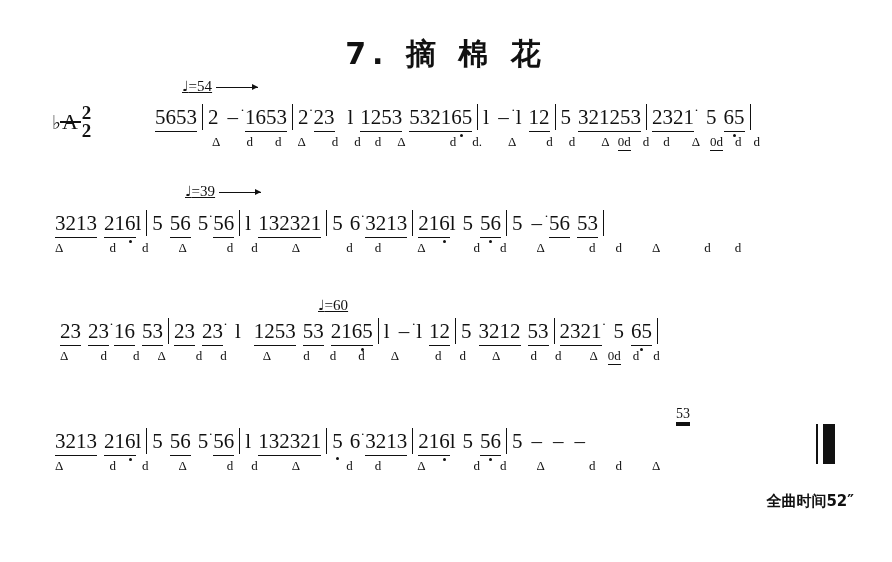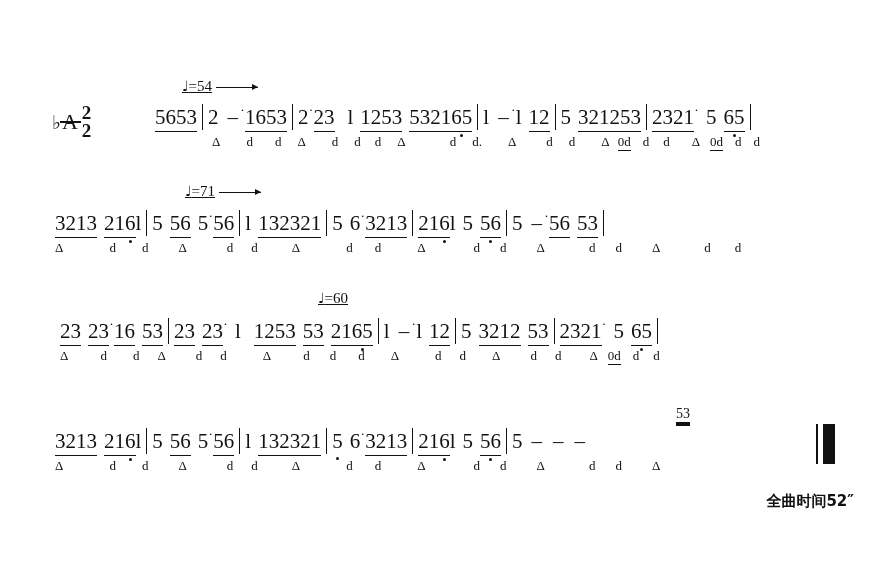--- a/index.html
+++ b/index.html
@@ -198,20 +198,21 @@
     font-weight: bold;
     font-family: "DejaVu Sans", sans-serif;
     white-space: nowrap;
   }
 </style>
 </head>
 <body>
 
 <div class="sheet">
 
+  <div class="title">7. 摘 棉 花</div>
 
   <div class="tempo" style="left:182px; top:78px;">
     <span class="note">♩</span><span>=54</span><span class="arrow"></span>
   </div>
 
   <div class="keysig">
     <span class="flat">♭</span>
       <span class="letter">A</span>
     <span class="meter">
       <span class="num">2</span>
@@ -222,36 +223,36 @@
   <div class="row" style="top:104px;">
     <div class="notes" style="left:155px;">
       <span class="tok u1">5653</span><span class="bar"></span><span class="tok">2</span><span class="sp"></span><span class="dash">–</span><span class="apos">˙</span><span class="tok u1">16</span><span class="tok u1">53</span><span class="bar"></span><span class="tok">2</span><span class="apos">˙</span><span class="tok u1">23</span><span class="spw"></span><span class="tok">l</span><span class="sp"></span><span class="tok u1">12</span><span class="tok u1">53</span><span class="sp"></span><span class="tok u1">53</span><span class="tok u1">21</span><span class="tok u1 dotd">65</span><span class="bar"></span><span class="tok">l</span><span class="sp"></span><span class="dash">–</span><span class="apos">˙</span><span class="tok">l</span><span class="sp"></span><span class="tok u1">12</span><span class="bar"></span><span class="tok">5</span><span class="sp"></span><span class="tok u1">32</span><span class="tok u1">12</span><span class="tok u1">53</span><span class="bar"></span><span class="tok u1">23</span><span class="tok u1">21</span><span class="apos">˙</span><span class="sp"></span><span class="tok">5</span><span class="sp"></span><span class="tok u1 dotd">65</span><span class="bar"></span>
     </div>
     <div class="fing" style="left:212px;">
       <span>Δ</span><span style="display:inline-block;width:26px"></span><span>d</span><span style="display:inline-block;width:22px"></span><span>d</span><span style="display:inline-block;width:16px"></span><span>Δ</span><span style="display:inline-block;width:26px"></span><span>d</span><span style="display:inline-block;width:16px"></span><span>d</span><span style="display:inline-block;width:14px"></span><span>d</span><span style="display:inline-block;width:16px"></span><span>Δ</span><span style="display:inline-block;width:44px"></span><span>d</span><span style="display:inline-block;width:16px"></span><span>d</span><span>.</span><span style="display:inline-block;width:26px"></span><span>Δ</span><span style="display:inline-block;width:30px"></span><span>d</span><span style="display:inline-block;width:16px"></span><span>d</span><span style="display:inline-block;width:26px"></span><span>Δ</span><span style="display:inline-block;width:8px"></span><span class="u1">0d</span><span style="display:inline-block;width:12px"></span><span>d</span><span style="display:inline-block;width:14px"></span><span>d</span><span style="display:inline-block;width:22px"></span><span>Δ</span><span style="display:inline-block;width:10px"></span><span class="u1">0d</span><span style="display:inline-block;width:12px"></span><span>d</span><span style="display:inline-block;width:12px"></span><span>d</span>
     </div>
   </div>
 
   <div class="tempo" style="left:185px; top:183px;">
-    <span class="note">♩</span><span>=71</span><span class="arrow"></span>
+    <span class="note">♩</span><span>=39</span><span class="arrow"></span>
   </div>
 
   <div class="row" style="top:210px;">
     <div class="notes" style="left:55px;">
       <span class="tok u1">32</span><span class="tok u1">13</span><span class="sp"></span><span class="tok u1">21</span><span class="tok u1 dotd">6</span><span class="tok">l</span><span class="bar"></span><span class="tok">5</span><span class="sp"></span><span class="tok u1">56</span><span class="sp"></span><span class="tok">5</span><span class="apos">˙</span><span class="tok u1">56</span><span class="bar"></span><span class="tok">l</span><span class="sp"></span><span class="tok u1">13</span><span class="tok u1">23</span><span class="tok u1">21</span><span class="bar"></span><span class="tok">5</span><span class="sp"></span><span class="tok">6</span><span class="apos">˙</span><span class="tok u1">32</span><span class="tok u1">13</span><span class="bar"></span><span class="tok u1">21</span><span class="tok u1 dotd">6</span><span class="tok">l</span><span class="sp"></span><span class="tok">5</span><span class="sp"></span><span class="tok u1 dotd">56</span><span class="bar"></span><span class="tok">5</span><span class="sp"></span><span class="dash">–</span><span class="apos">˙</span><span class="tok u1">56</span><span class="sp"></span><span class="tok u1">53</span><span class="bar"></span>
     </div>
     <div class="upper" style="left:676px; top:196px;">
       <span class="u2s">53</span>
     </div>
     <div class="fing" style="left:55px;">
       <span>Δ</span><span style="display:inline-block;width:46px"></span><span>d</span><span style="display:inline-block;width:26px"></span><span>d</span><span style="display:inline-block;width:30px"></span><span>Δ</span><span style="display:inline-block;width:40px"></span><span>d</span><span style="display:inline-block;width:18px"></span><span>d</span><span style="display:inline-block;width:34px"></span><span>Δ</span><span style="display:inline-block;width:46px"></span><span>d</span><span style="display:inline-block;width:22px"></span><span>d</span><span style="display:inline-block;width:36px"></span><span>Δ</span><span style="display:inline-block;width:48px"></span><span>d</span><span style="display:inline-block;width:20px"></span><span>d</span><span style="display:inline-block;width:30px"></span><span>Δ</span><span style="display:inline-block;width:44px"></span><span>d</span><span style="display:inline-block;width:20px"></span><span>d</span><span style="display:inline-block;width:30px"></span><span>Δ</span><span style="display:inline-block;width:44px"></span><span>d</span><span style="display:inline-block;width:24px"></span><span>d</span>
     </div>
   </div>
 
-  <div class="tempo" style="left:318px; top:290px;">
+  <div class="tempo" style="left:318px; top:297px;">
     <span class="note">♩</span><span>=60</span>
   </div>
 
   <div class="row" style="top:318px;">
     <div class="notes" style="left:60px;">
       <span class="tok u1">23</span><span class="sp"></span><span class="tok u1">23</span><span class="apos">˙</span><span class="tok u1">16</span><span class="sp"></span><span class="tok u1">53</span><span class="bar"></span><span class="tok u1">23</span><span class="sp"></span><span class="tok u1">23</span><span class="apos">˙</span><span class="sp"></span><span class="tok">l</span><span class="spw"></span><span class="tok u1">12</span><span class="tok u1">53</span><span class="sp"></span><span class="tok u1">53</span><span class="sp"></span><span class="tok u1">21</span><span class="tok u1 dotd">65</span><span class="bar"></span><span class="tok">l</span><span class="sp"></span><span class="dash">–</span><span class="apos">˙</span><span class="tok">l</span><span class="sp"></span><span class="tok u1">12</span><span class="bar"></span><span class="tok">5</span><span class="sp"></span><span class="tok u1">32</span><span class="tok u1">12</span><span class="sp"></span><span class="tok u1">53</span><span class="bar"></span><span class="tok u1">23</span><span class="tok u1">21</span><span class="apos">˙</span><span class="sp"></span><span class="tok">5</span><span class="sp"></span><span class="tok u1 dotd">65</span><span class="bar"></span>
     </div>
     <div class="fing" style="left:60px;">
       <span>Δ</span><span style="display:inline-block;width:32px"></span><span>d</span><span style="display:inline-block;width:26px"></span><span>d</span><span style="display:inline-block;width:18px"></span><span>Δ</span><span style="display:inline-block;width:30px"></span><span>d</span><span style="display:inline-block;width:18px"></span><span>d</span><span style="display:inline-block;width:36px"></span><span>Δ</span><span style="display:inline-block;width:32px"></span><span>d</span><span style="display:inline-block;width:20px"></span><span>d</span><span style="display:inline-block;width:22px"></span><span>d</span><span style="display:inline-block;width:26px"></span><span>Δ</span><span style="display:inline-block;width:36px"></span><span>d</span><span style="display:inline-block;width:18px"></span><span>d</span><span style="display:inline-block;width:26px"></span><span>Δ</span><span style="display:inline-block;width:30px"></span><span>d</span><span style="display:inline-block;width:18px"></span><span>d</span><span style="display:inline-block;width:28px"></span><span>Δ</span><span style="display:inline-block;width:10px"></span><span class="u1">0d</span><span style="display:inline-block;width:12px"></span><span>d</span><span style="display:inline-block;width:14px"></span><span>d</span>
     </div>

